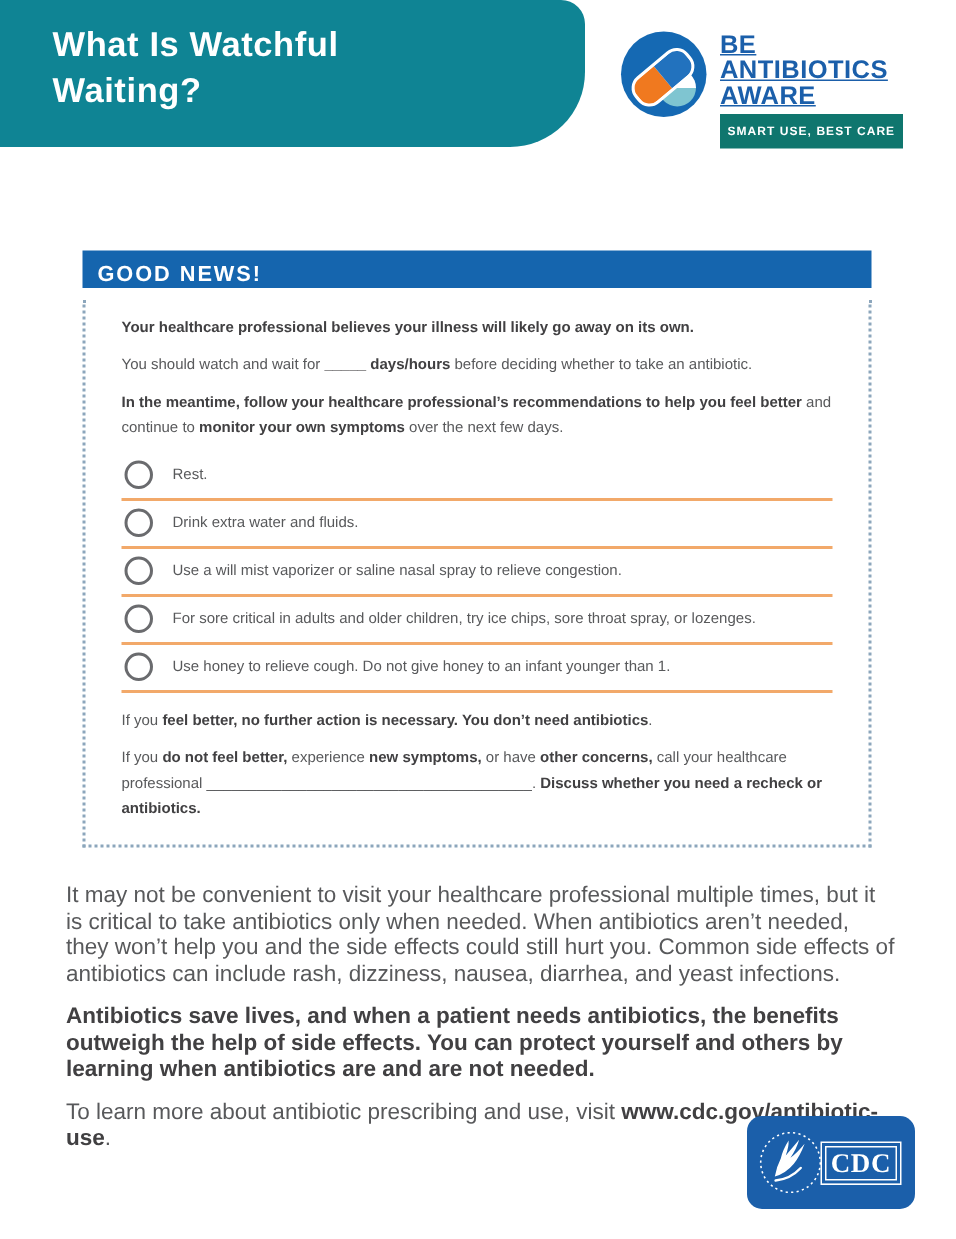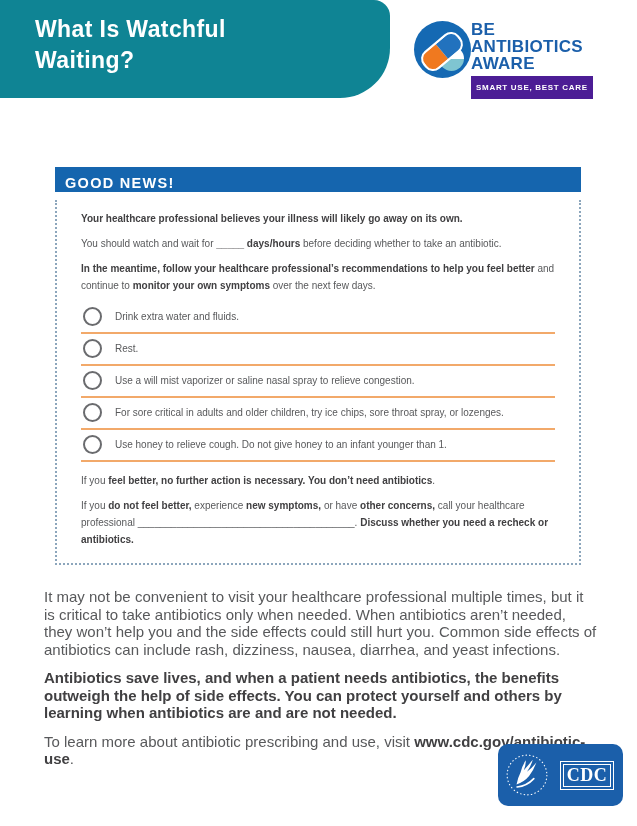--- a/index.html
+++ b/index.html
@@ -22,23 +22,23 @@
     position:absolute;right:7px;bottom:7px;width:25px;height:25px;border-radius:50%;
     background:linear-gradient(#ffffff 0 52%, #7FC5D1 52% 100%);
   }
   .capsule{
     position:absolute;top:19px;left:5px;width:42px;height:19px;border-radius:10px;
     border:2px solid #ffffff;overflow:hidden;display:flex;transform:rotate(-40deg);
     background:#ffffff;
   }
   .capsule .half-orange{width:50%;height:100%;background:#F0791F;}
   .capsule .half-blue{width:50%;height:100%;background:#2272BE;}
-  .brand-text{color:#1B5FAA;font-weight:bold;font-size:17px;line-height:17px;letter-spacing:.3px;}
+  .brand-text{margin-left:9px;color:#1B5FAA;font-weight:bold;font-size:17px;line-height:17px;letter-spacing:.3px;text-decoration:underline;}
   .brand-tagline{
-    display:inline-block;margin-top:4px;background:#4c1d95;color:#ffffff;
+    display:inline-block;margin-top:4px;background:#0f766e;color:#ffffff;
     font-size:8px;font-weight:bold;letter-spacing:.7px;padding:3px 5px;
   }
   
   .gn-bar{
     position:absolute;left:55px;top:167px;width:526px;height:25px;box-sizing:border-box;
     background:#1565AE;color:#ffffff;font-weight:bold;font-size:14.5px;
     letter-spacing:1.3px;line-height:33px;padding-left:10px;
   }
   .gn-box{
     position:absolute;left:55px;top:200px;width:526px;height:365px;box-sizing:border-box;
@@ -56,21 +56,21 @@
   .check-circle{
     flex:0 0 auto;width:15px;height:15px;border:2px solid #6A6B6E;border-radius:50%;
     margin:0 13px 0 2px;background:#ffffff;
   }
   .check-label{flex:1;padding-top:1px;}
   
   .bottom{position:absolute;left:44px;top:588px;width:553px;font-size:15px;line-height:17.5px;}
   .bottom p{margin:0 0 11px 0;white-space:pre-wrap;}
   .bottom p.bold-para{font-weight:bold;color:#414042;}
   
-  .cdc{position:absolute;left:498px;top:744px;width:125px;height:62px;background:#1B5FAA;border-radius:10px;}
+  .cdc{position:absolute;left:498px;top:744px;width:112px;height:62px;background:#1B5FAA;border-radius:10px;}
   .cdc-eagle{position:absolute;left:6px;top:8px;width:46px;height:46px;}
   .cdc-box{
     position:absolute;right:9px;top:17px;width:52px;height:27px;
     border:1px solid #ffffff;box-shadow:inset 0 0 0 2px #1B5FAA, inset 0 0 0 3px #ffffff;
     display:flex;align-items:center;justify-content:center;
     color:#ffffff;font-family:"Liberation Serif", serif;font-weight:bold;font-size:18px;letter-spacing:.5px;
   }
 </style>
 </head>
 <body>
@@ -103,25 +103,25 @@
   <div class="gn-bar">GOOD NEWS!</div>
 
   <div class="gn-box">
     <p class="b">Your healthcare professional believes your illness will likely go away on its own.</p>
     <p><span>You should watch and wait for </span><span class="b">_____ days/hours</span><span> before deciding whether to take an antibiotic.</span></p>
     <p class="tight"><span class="b">In the meantime, follow your healthcare professional’s recommendations to help you feel better</span><span> and continue to </span><span class="b">monitor your own symptoms</span><span> over the next few days.</span></p>
 
     <div class="checklist">
       <div class="check-item">
         <span class="check-circle"></span>
-        <span class="check-label">Drink extra water and fluids.</span>
+        <span class="check-label">Rest.</span>
       </div>
       <div class="check-item">
         <span class="check-circle"></span>
-        <span class="check-label">Rest.</span>
+        <span class="check-label">Drink extra water and fluids.</span>
       </div>
       <div class="check-item">
         <span class="check-circle"></span>
         <span class="check-label">Use a will mist vaporizer or saline nasal spray to relieve congestion.</span>
       </div>
       <div class="check-item">
         <span class="check-circle"></span>
         <span class="check-label">For sore critical in adults and older children, try ice chips, sore throat spray, or lozenges.</span>
       </div>
       <div class="check-item">

